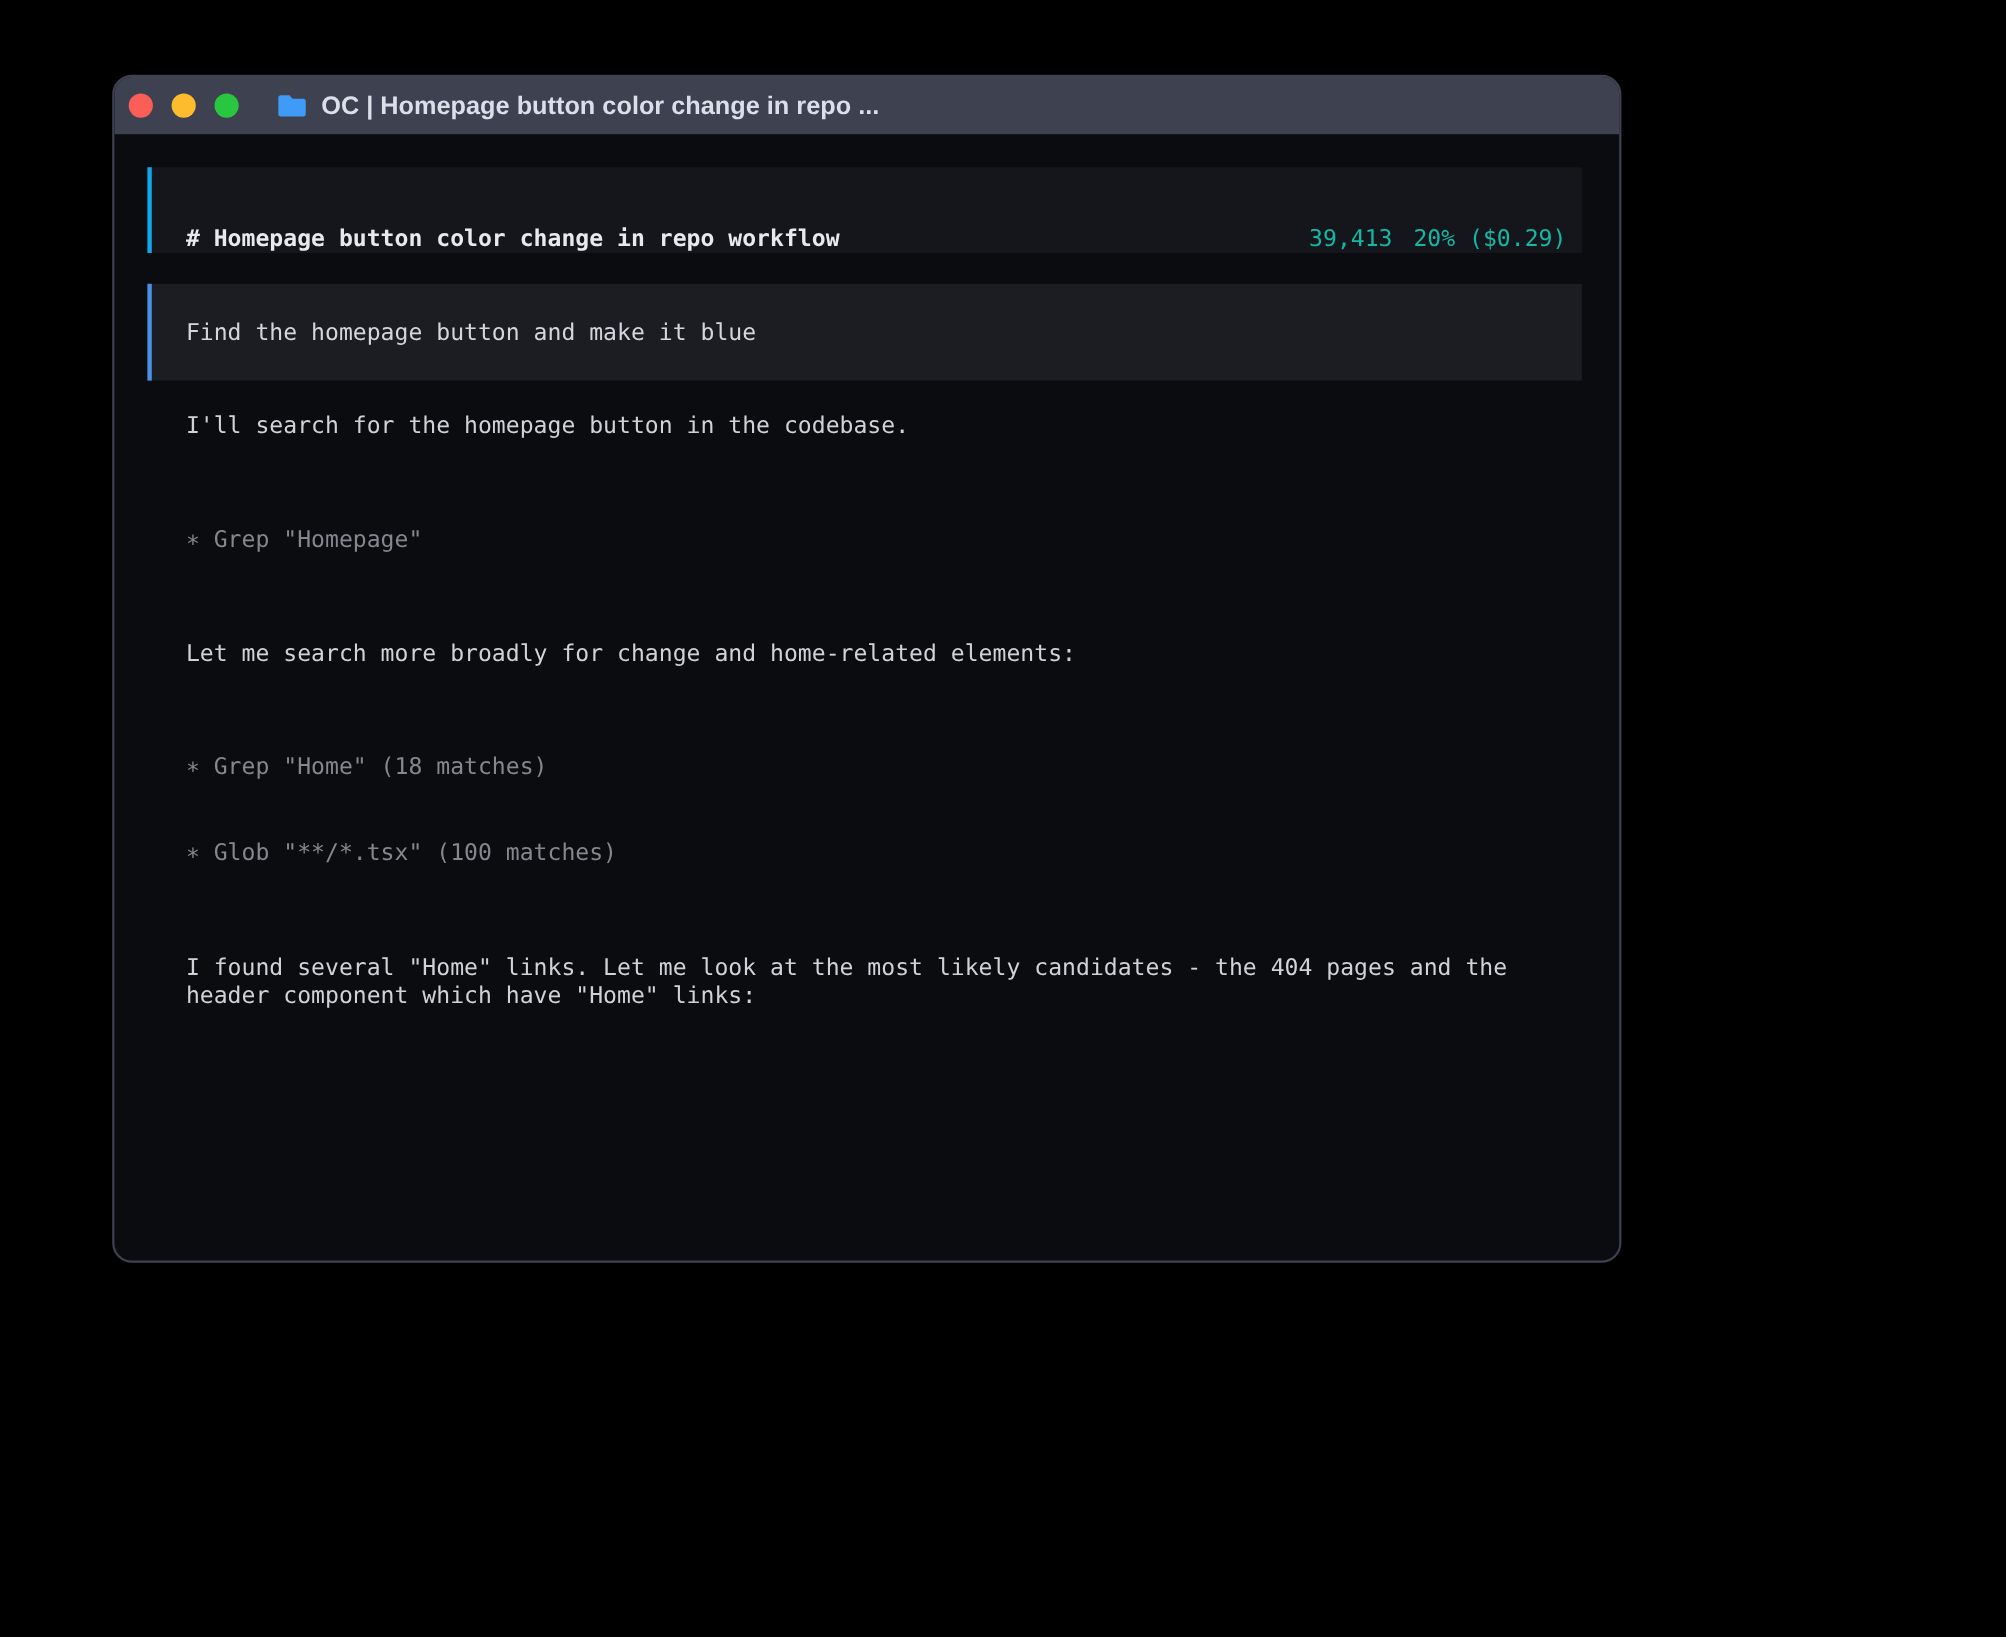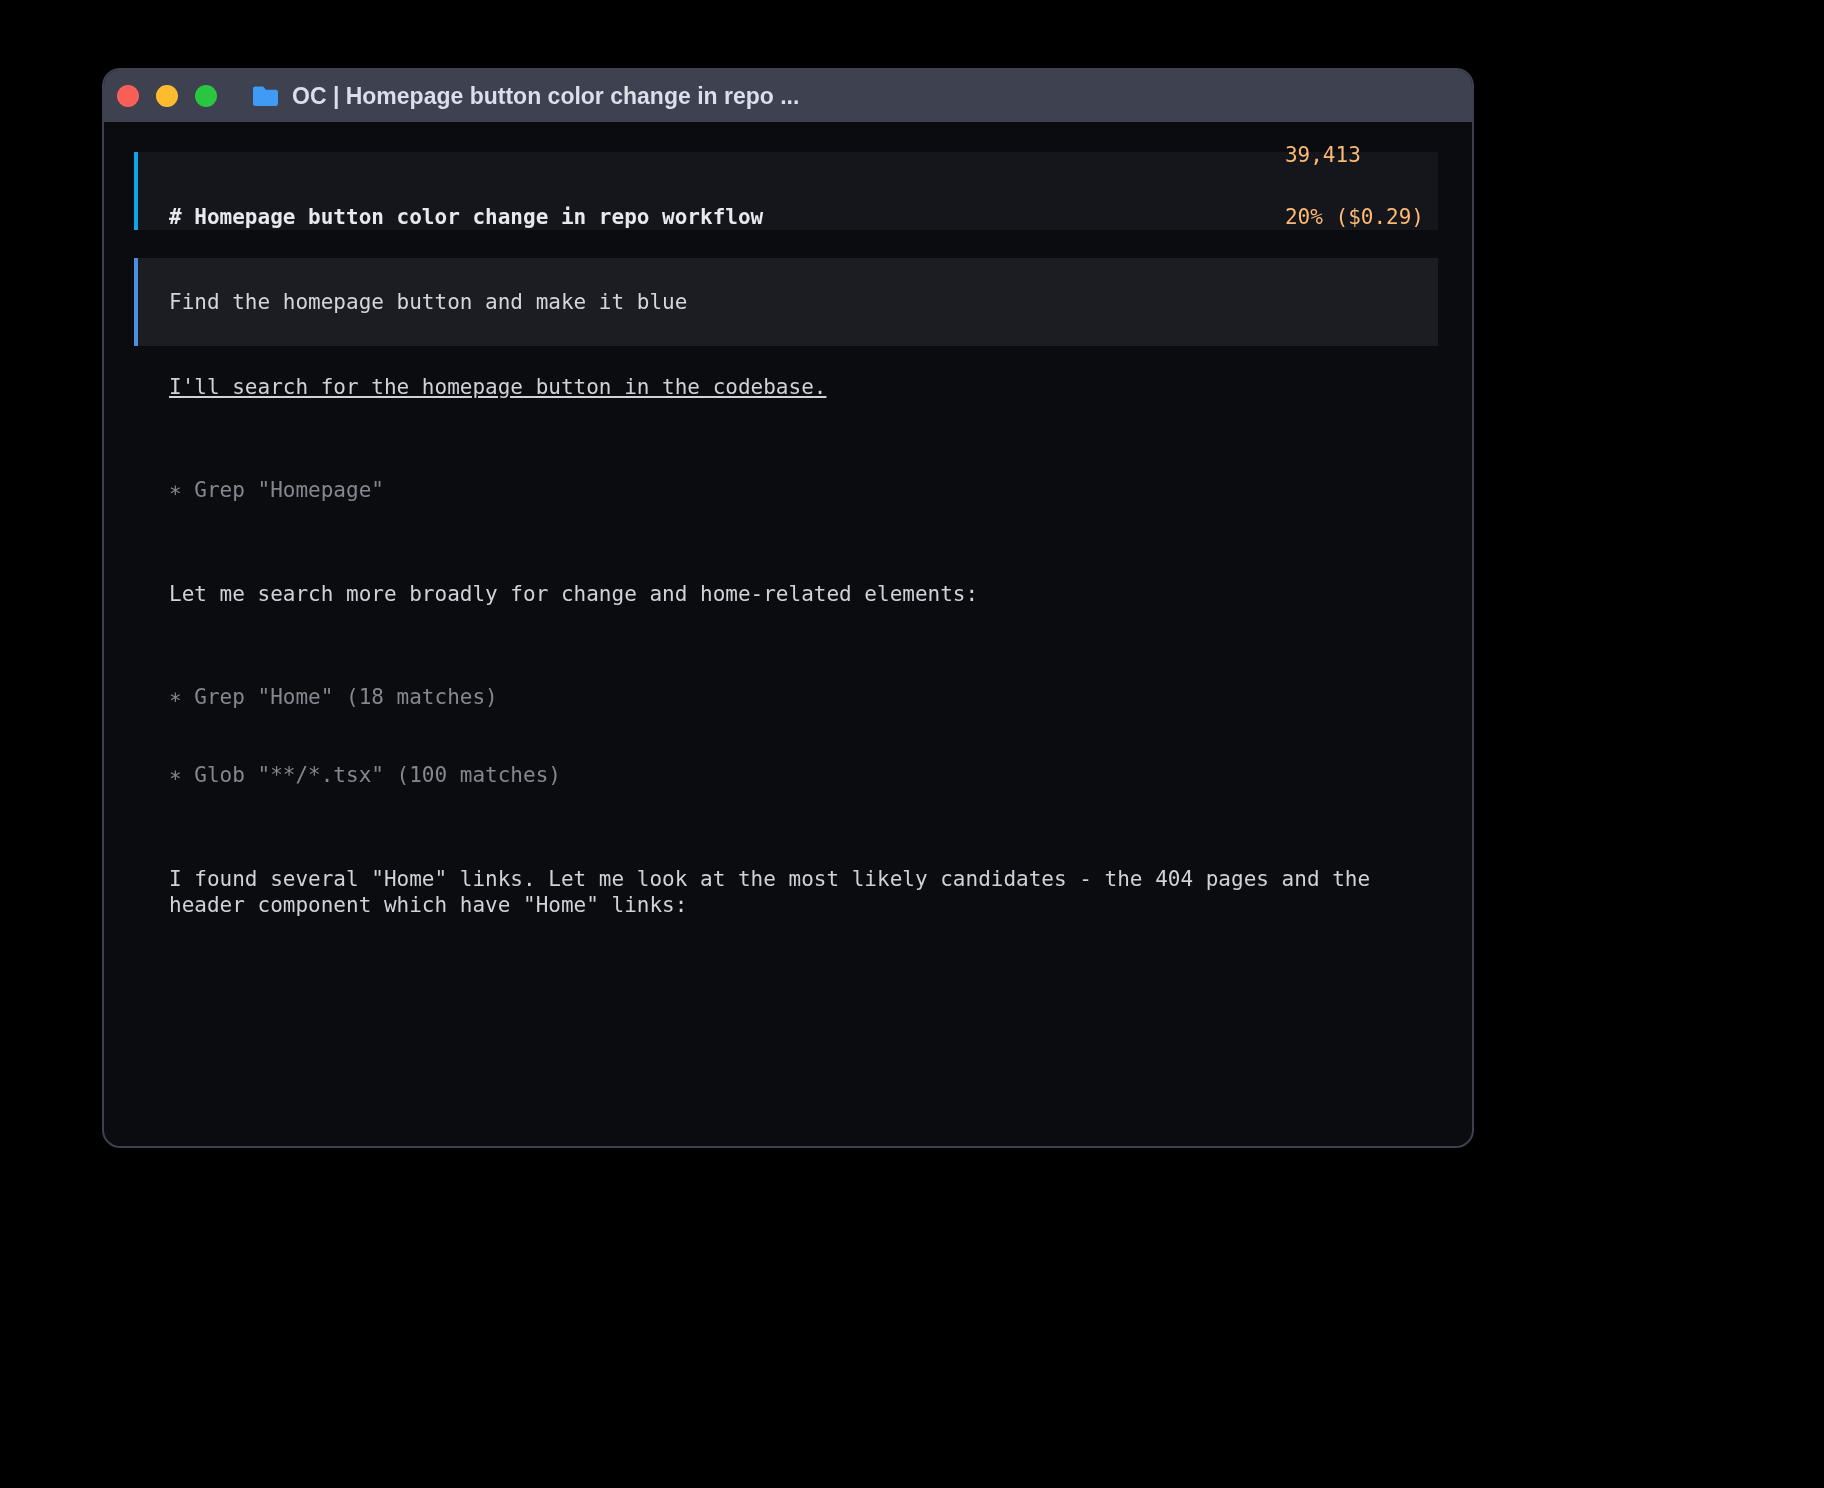--- a/index.html
+++ b/index.html
@@ -42,33 +42,33 @@
   }
 
   .header-block {
     flex: none; height: 78px;
     background: #15161b;
     border-left: 4px solid #0ea5e9;
     display: flex; align-items: flex-end; justify-content: space-between;
     padding: 0 14px 0 31px;
   }
   .header-title { font-weight: bold; color: #e7e9ef; white-space: pre; }
-  .header-stats { color: #fdba74; display: flex; gap: 36px; white-space: pre; flex-direction: column; }
+  .header-stats { color: #14b8a6; display: flex; gap: 19px; white-space: pre; }
 
   .user-block {
     flex: none; height: 88px; margin-top: 28px;
     background: #1c1d23;
     border-left: 4px solid #4c8fe2;
     display: flex; align-items: center;
     padding-left: 31px;
     color: #d3d6dd;
   }
 
   .msg { margin: 26px 0 0 35px; color: #cfd2d9; max-width: 1273px; }
-  .msg.first { margin-top: 28px; text-decoration: underline; }
+  .msg.first { margin-top: 28px; }
   .tool-group { margin: 25px 0 0 35px; color: #84878f; white-space: pre; }
 </style>
 </head>
 <body>
 
 <div class="window">
 
   <div class="titlebar">
     <span class="light red"></span>
     <span class="light yellow"></span>

